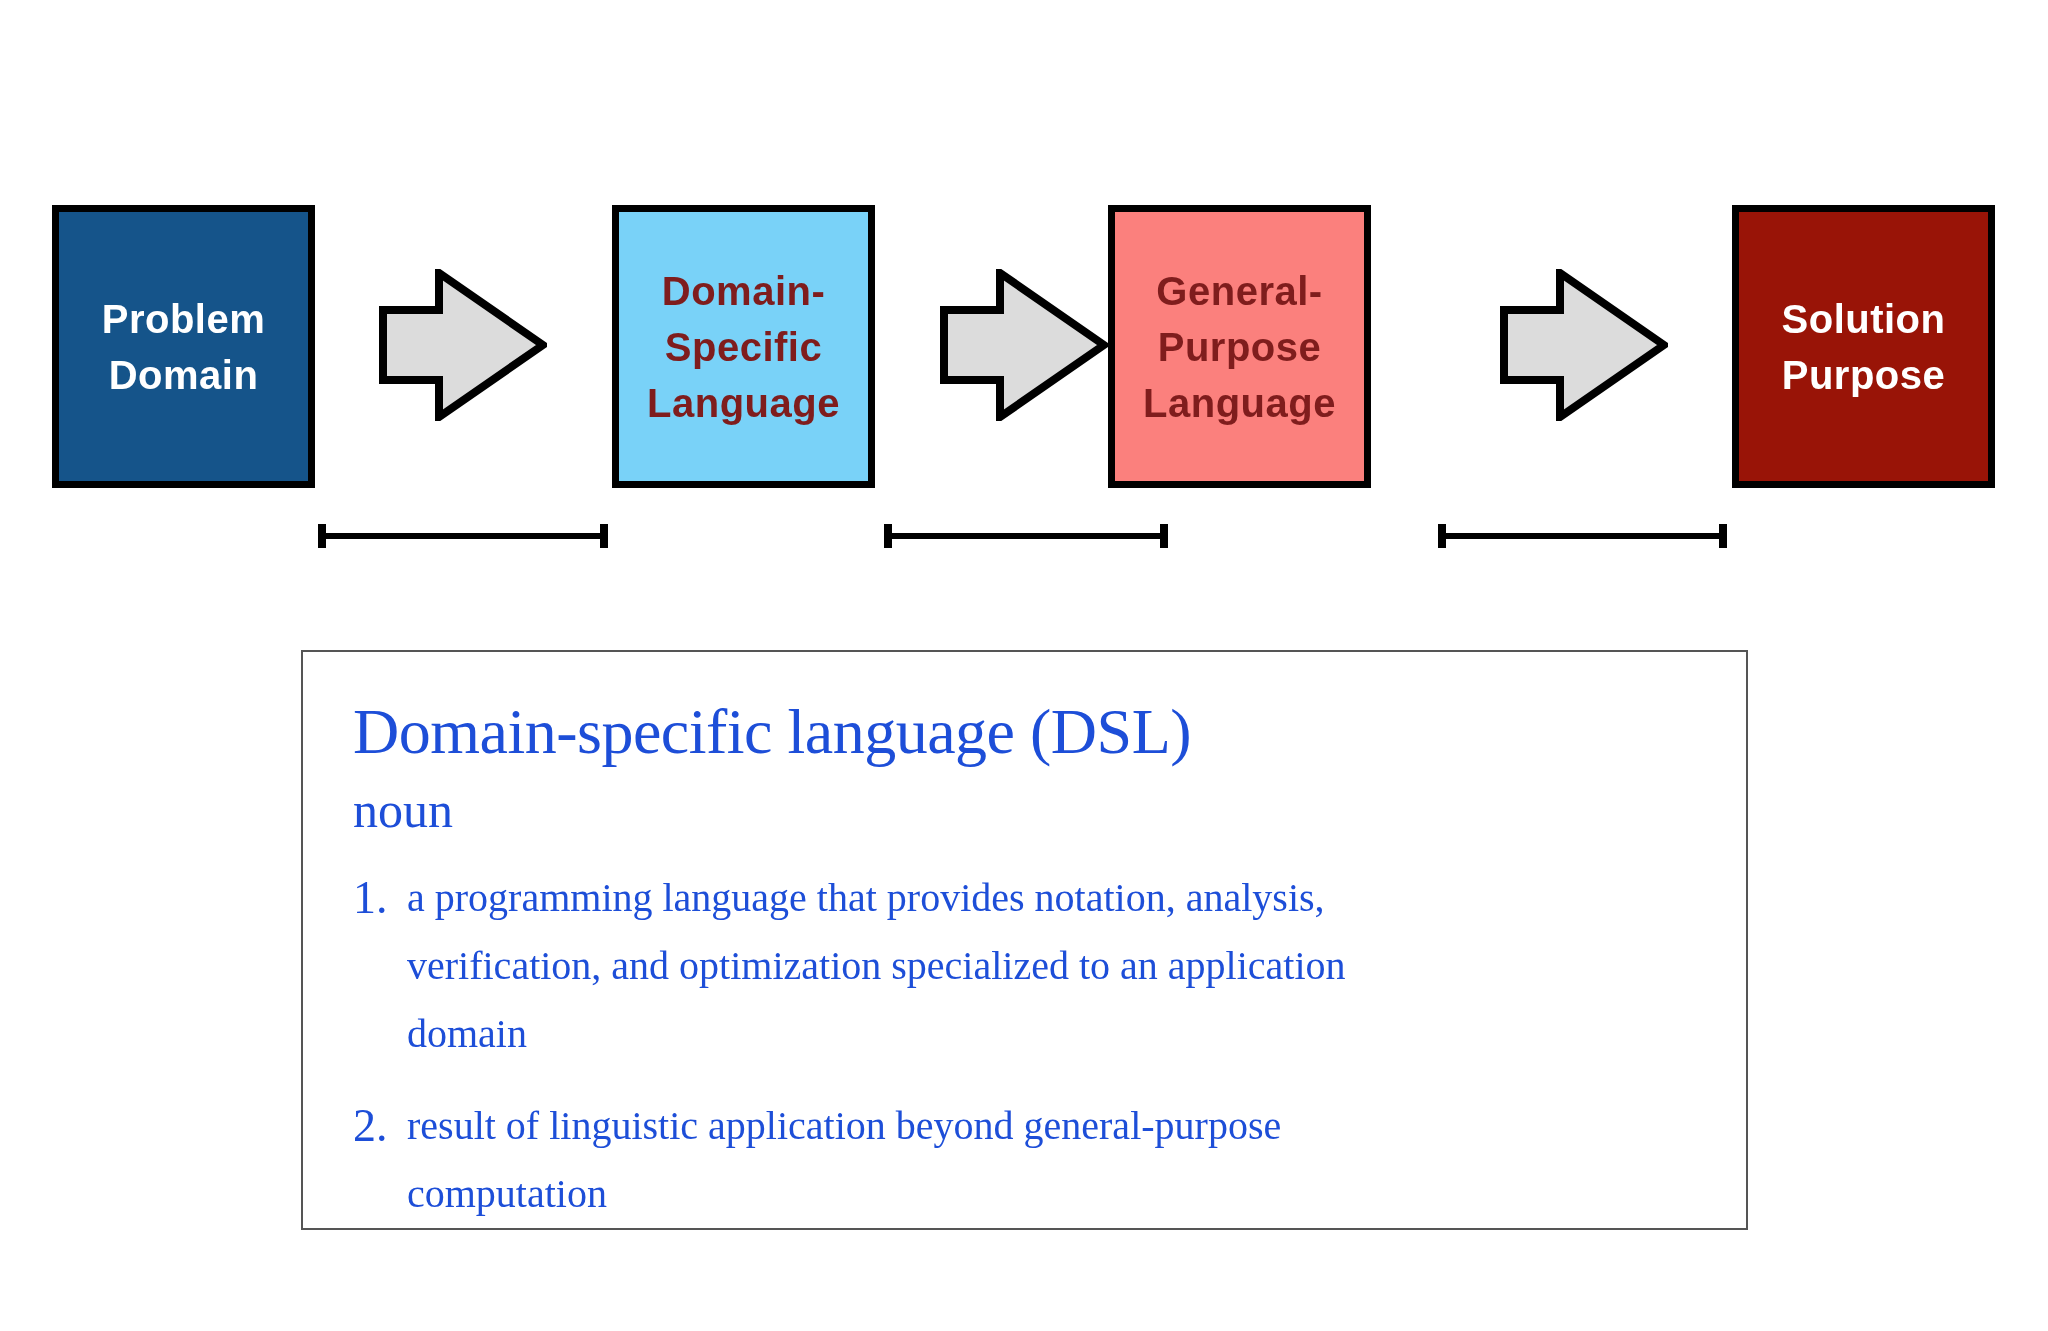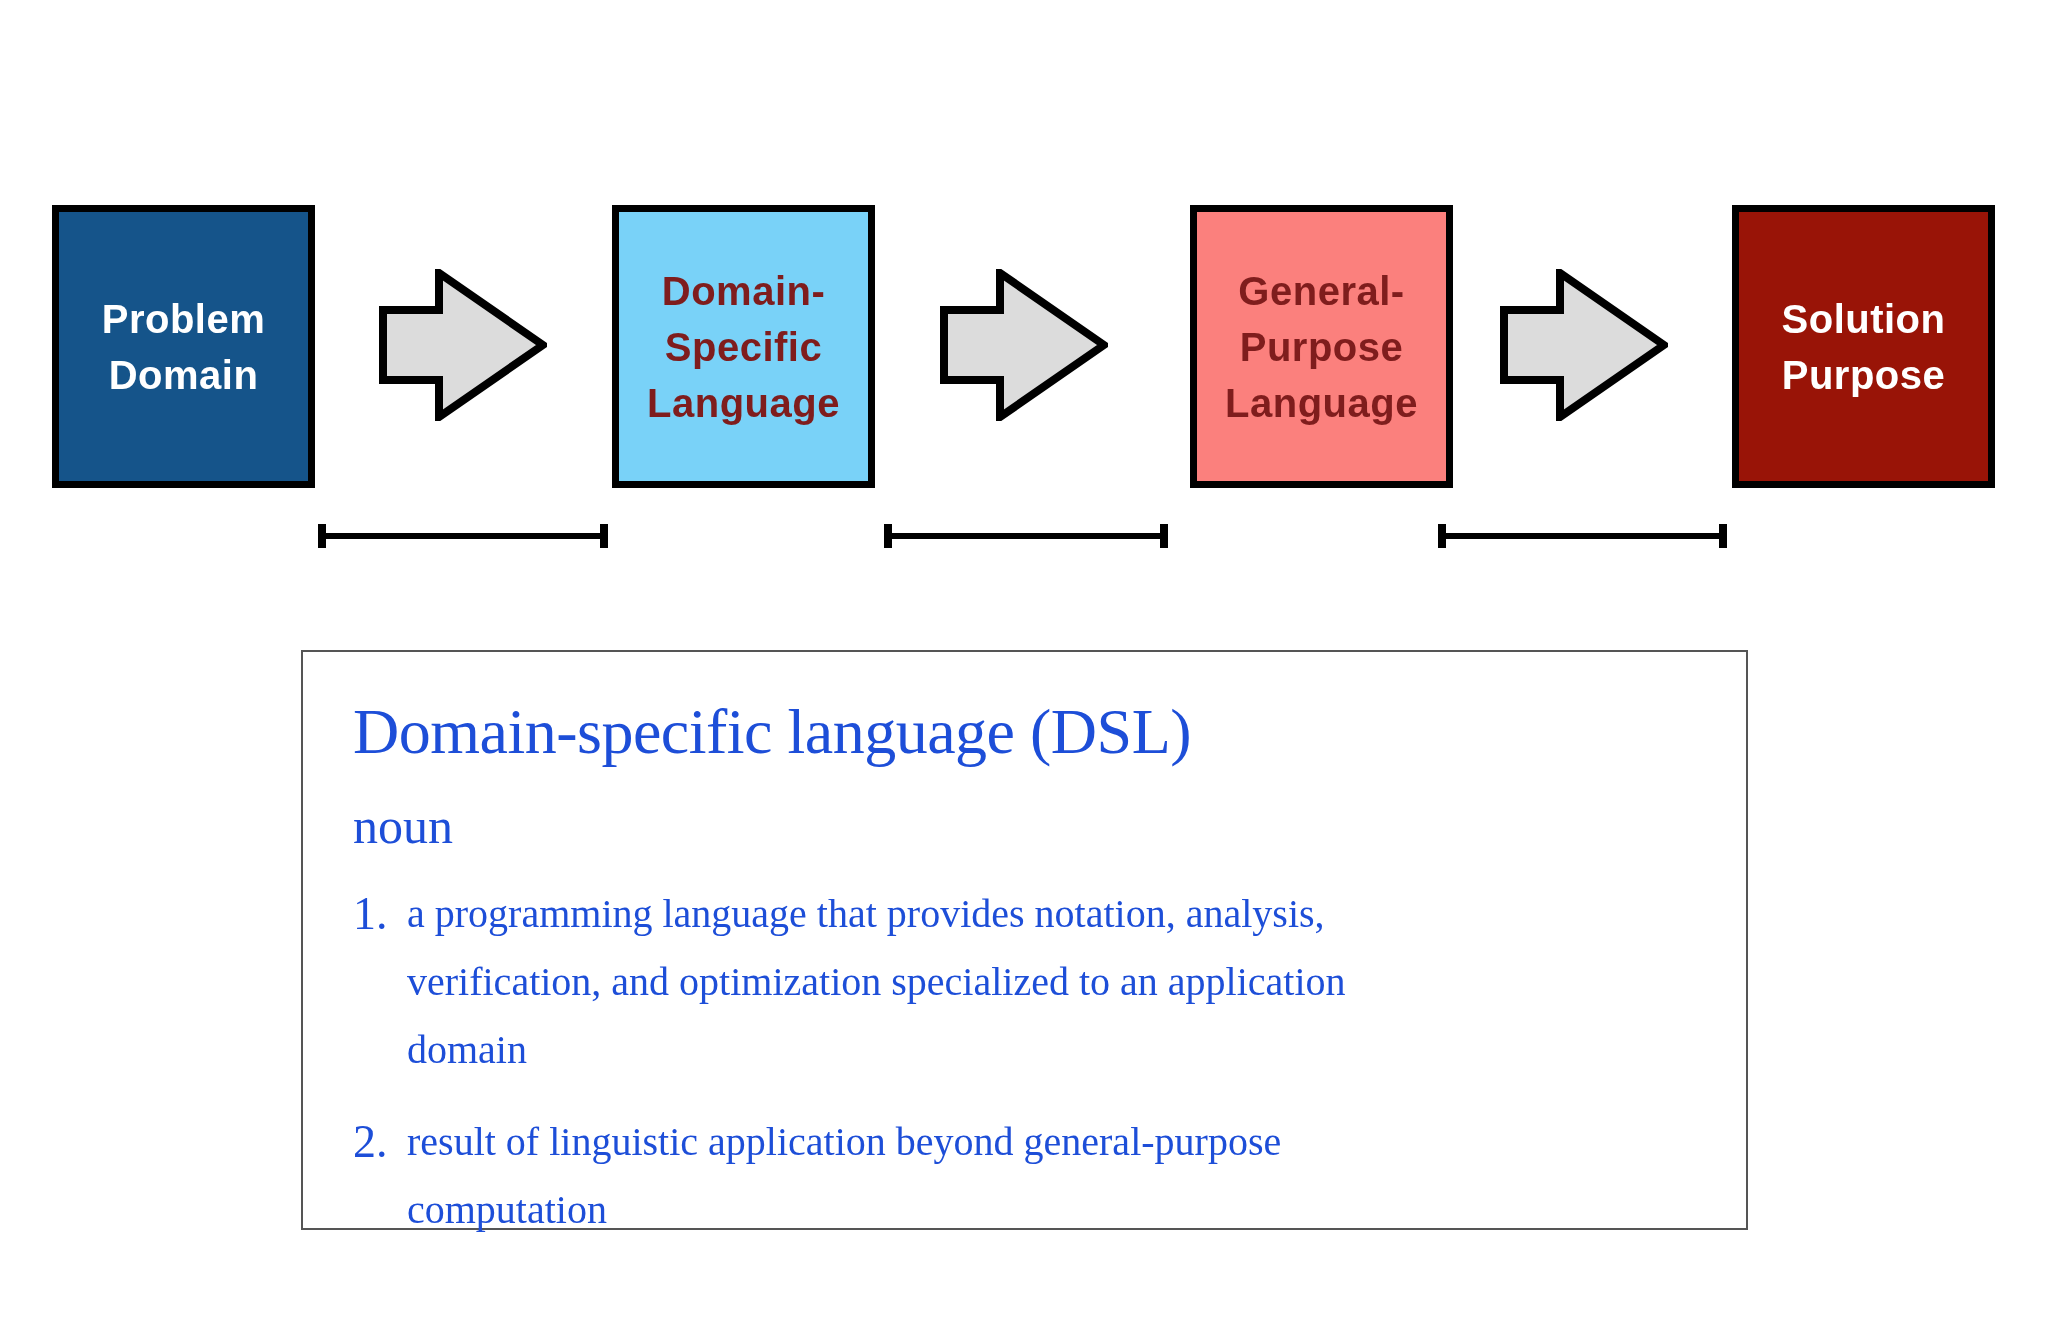--- a/index.html
+++ b/index.html
@@ -27,21 +27,21 @@
   }
   .flow-box .box-label {
     font-weight: bold;
     font-size: 40px;
     line-height: 56px;
     white-space: pre-line;
     letter-spacing: 0.5px;
   }
   .box-problem  { left: 52px;   background: #15548a; }
   .box-dsl      { left: 612px;  background: #79d2f8; }
-  .box-gpl      { left: 1190px; background: #fb807d; }
+  .box-gpl      { left: 1108px; background: #fb807d; }
   .box-solution { left: 1732px; background: #991407; }
   .box-problem .box-label, .box-solution .box-label { color: #ffffff; }
   .box-dsl .box-label, .box-gpl .box-label { color: #7f1d1d; }
 
   
   .flow-arrow {
     position: absolute;
     top: 269px;
     width: 168px;
     height: 152px;
@@ -88,21 +88,21 @@
   .definition-term {
     font-size: 64px;
     line-height: 88px;
     margin: 0;
     font-weight: normal;
     letter-spacing: -0.5px;
   }
   .part-of-speech {
     font-size: 50px;
     line-height: 64px;
-    margin-top: 18px;
+    margin-top: 2px;
   }
   .sense-list {
     margin-top: 22px;
   }
   .sense-item {
     display: flex;
     align-items: flex-start;
     margin-bottom: 24px;
   }
   .sense-number {

